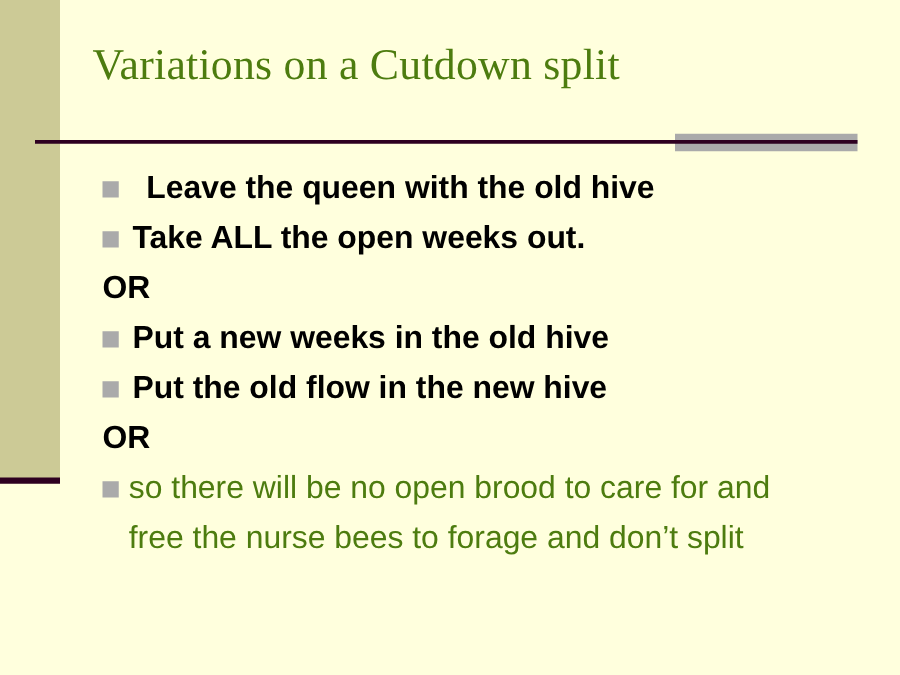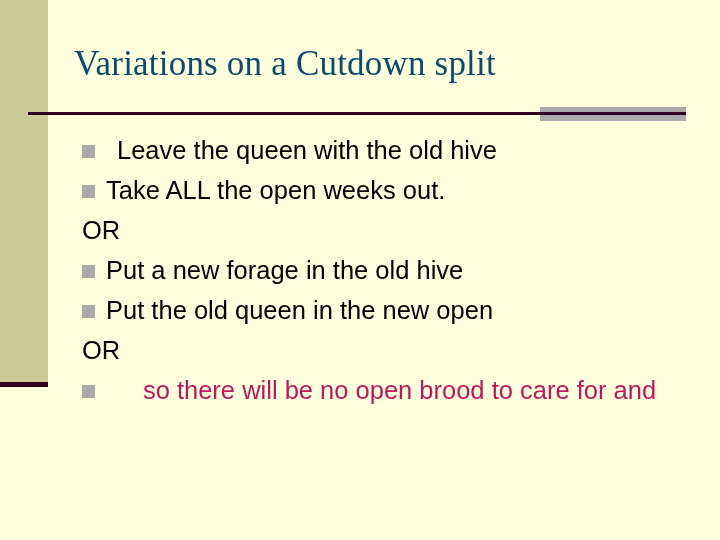--- a/index.html
+++ b/index.html
@@ -36,26 +36,26 @@
     top: 382px;
     width: 48px;
     height: 5px;
     background: #2e0020;
   }
 
   
   #title {
     position: absolute;
     left: 74px;
-    top: 42px;
+    top: 30px;
     width: 616px;
     font-family: "Liberation Serif", serif;
     font-size: 35px;
     line-height: 44px;
-    color: #0c4a6e;
+    color: #4d7c0f;
     letter-spacing: 0.2px;
     white-space: nowrap;
   }
 
   
   #title-accent-block {
     position: absolute;
     left: 540px;
     top: 107px;
     width: 146px;
@@ -79,20 +79,21 @@
     width: 614px;
   }
 
   .line {
     display: block;
     position: relative;
     font-size: 25.5px;
     line-height: 40px;
     color: #000000;
     white-space: nowrap;
+    font-weight: bold;
   }
 
   .line.bullet {
     padding-left: 24px;
   }
   .line.bullet.wide {
     padding-left: 35px;
   }
 
   .bullet-mark {
@@ -107,23 +108,22 @@
   .line.plain {
     padding-left: 0;
   }
 
   
   .cont {
     display: block;
     padding-left: 21px;
     font-size: 25.5px;
     line-height: 40px;
-    color: #be185d;
+    color: #4d7c0f;
     white-space: nowrap;
-    text-align: center;
   }
 </style>
 </head>
 <body>
 
 <div id="slide">
 
   <div id="side-band"></div>
   <div id="side-band-rule"></div>
 
@@ -141,30 +141,31 @@
 
     <div class="line bullet">
       <span class="bullet-mark"></span>
       <span>Take ALL the open weeks out.</span>
     </div>
 
     <div class="line plain">OR</div>
 
     <div class="line bullet">
       <span class="bullet-mark"></span>
-      <span>Put a new forage in the old hive</span>
+      <span>Put a new weeks in the old hive</span>
     </div>
 
     <div class="line bullet">
       <span class="bullet-mark"></span>
-      <span>Put the old queen in the new open</span>
+      <span>Put the old flow in the new hive</span>
     </div>
 
     <div class="line plain">OR</div>
 
     <div class="line bullet">
       <span class="bullet-mark"></span>
     </div>
 
     <div class="cont">so there will be no open brood to care for and</div>
+    <div class="cont">free the nurse bees to forage and don’t split</div>
 
   </div>
 </div>
 
 </body></html>

